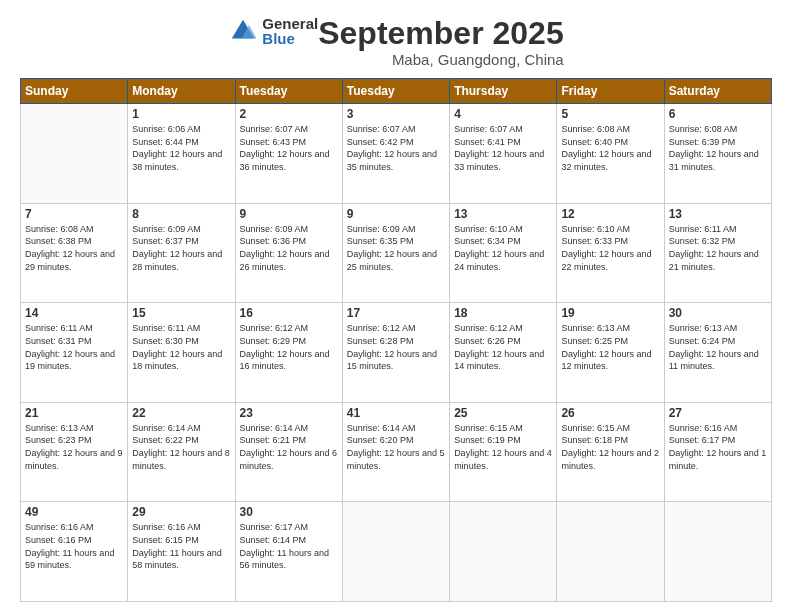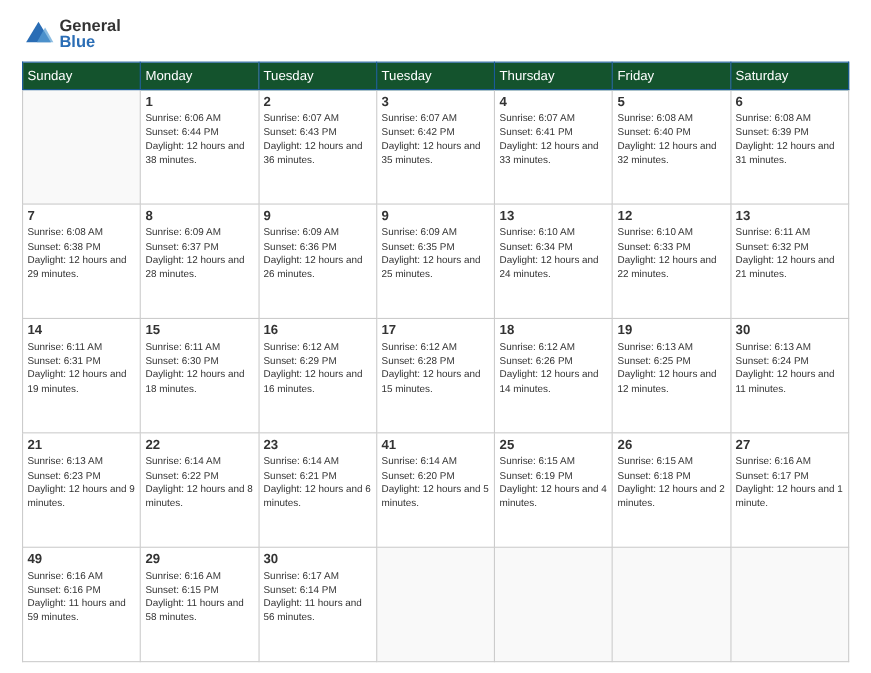--- a/index.html
+++ b/index.html
@@ -12,21 +12,21 @@
     }
     .page {
       width: 792px;
       height: 612px;
       padding: 16px 20px 10px 20px;
       display: flex;
       flex-direction: column;
     }
     .header {
       display: flex;
-      justify-content: flex-start;
+      justify-content: center;
       align-items: flex-start;
       margin-bottom: 10px;
     }
     .logo {
       display: flex;
       align-items: center;
       gap: 4px;
     }
     .logo-text {
       display: flex;
@@ -59,24 +59,24 @@
     .subtitle {
       font-size: 15px;
       color: #555;
     }
     .calendar {
       width: 100%;
       border-collapse: collapse;
       flex: 1;
     }
     .calendar thead th {
-      background-color: #14532d;
+      background-color: #a16207;
       color: #fff;
       font-size: 12px;
-      font-weight: normal;
+      font-weight: bold;
       padding: 5px 4px;
       text-align: left;
       border: 1px solid #1a5a9a;
     }
     .calendar tbody td {
       border: 1px solid #ccc;
       vertical-align: top;
       padding: 3px 4px;
       font-size: 9.5px;
       color: #333;
@@ -106,20 +106,24 @@
     <div class="logo">
       <svg class="logo-icon" viewBox="0 0 40 40">
         <polygon points="20,5 35,30 5,30" fill="#2a6db5"></polygon>
         <polygon points="28,12 38,30 18,30" fill="#5a9fd4" opacity="0.7"></polygon>
       </svg>
       <div class="logo-text">
         <span class="logo-general">General</span>
         <span class="logo-blue">Blue</span>
       </div>
     </div>
+    <div class="title-block">
+      <div class="month-title">September 2025</div>
+      <div class="subtitle">Maba, Guangdong, China</div>
+    </div>
   </div>
 
   <table class="calendar">
     <thead>
       <tr>
       <th>Sunday</th>
           <th>Monday</th>
           <th>Tuesday</th>
           <th>Tuesday</th>
           <th>Thursday</th>

